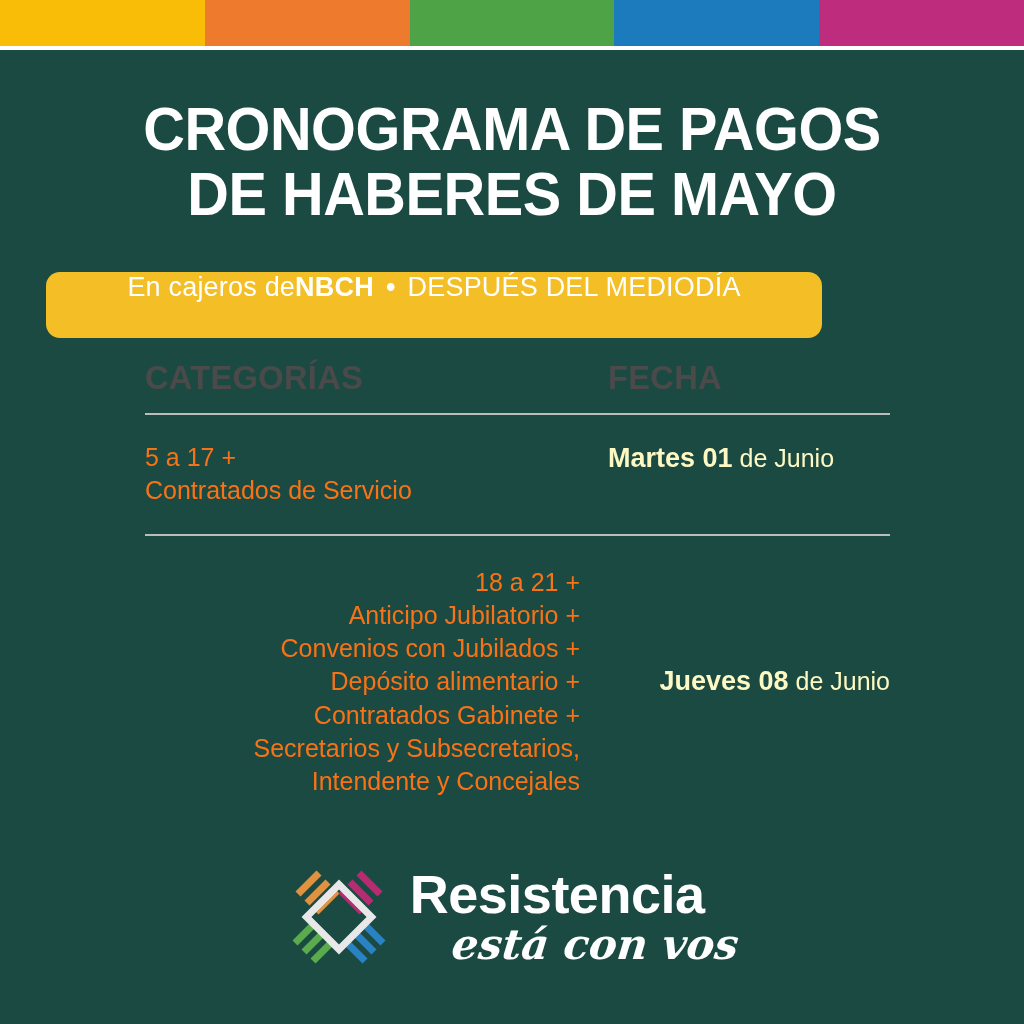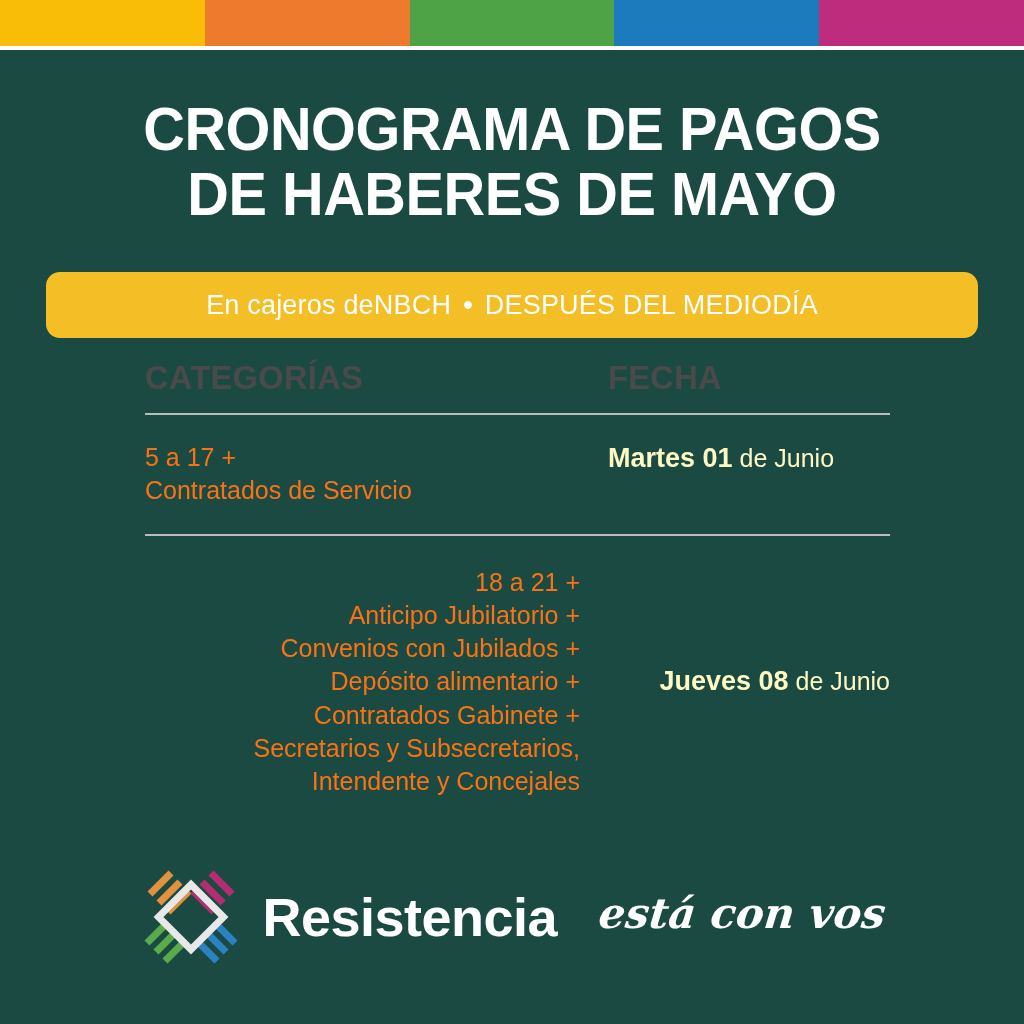--- a/index.html
+++ b/index.html
@@ -39,33 +39,33 @@
     line-height:1.05;
     letter-spacing:-0.5px;
     transform:scaleX(0.93);
   }
   .headline .l2 { display:block; }
 
   
   .banner {
     position:absolute;
     left:46px; top:272px;
-    width:932px; height:66px;
+    width:776px; height:66px;
     background:#f3be26;
     border-radius:14px;
     display:flex;
-    align-items:center;
+    align-items:flex-start;
     justify-content:center;
     color:#ffffff;
     font-size:27px;
     letter-spacing:0.2px;
     white-space:nowrap;
   }
   .banner .b-light { font-weight:normal; }
-  .banner .b-bold  { font-weight:normal; }
+  .banner .b-bold  { font-weight:bold; }
   .banner .b-dot   { font-weight:bold; padding:0 12px; }
 
   
   .card {
     position:absolute;
     left:88px; top:322px;
     width:852px; height:512px;
     background:#ffffff;
     border-radius:34px;
     z-index:-1;
@@ -118,21 +118,21 @@
   .footer {
     position:absolute;
     left:0; top:864px;
     width:1024px;
     display:flex;
     align-items:center;
     justify-content:center;
     gap:18px;
   }
   .logo-mark { width:106px; height:106px; flex:0 0 auto; }
-  .logo-words { display:flex; flex-direction:row; align-items:flex-start; }
+  .logo-words { display:flex; flex-direction:column; align-items:flex-start; }
   .logo-name {
     color:#ffffff;
     font-size:54px;
     font-weight:bold;
     line-height:1;
     letter-spacing:-0.5px;
   }
   .logo-tag {
     color:#ffffff;
     font-size:42px;

